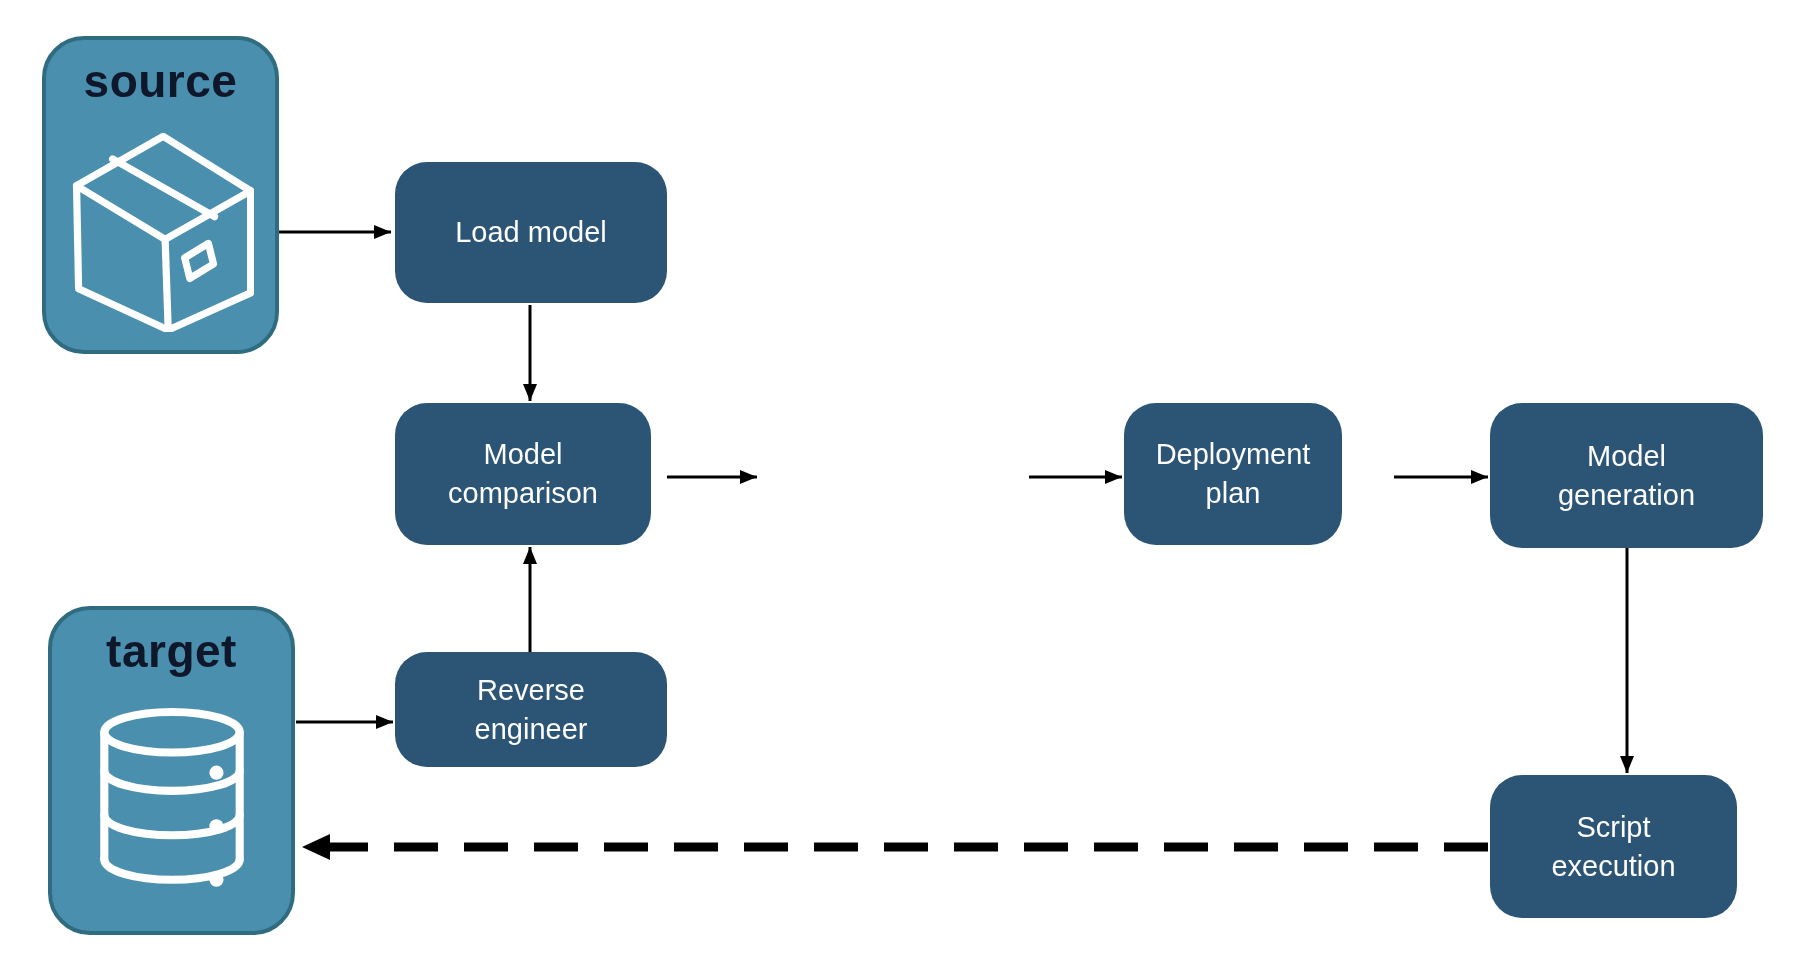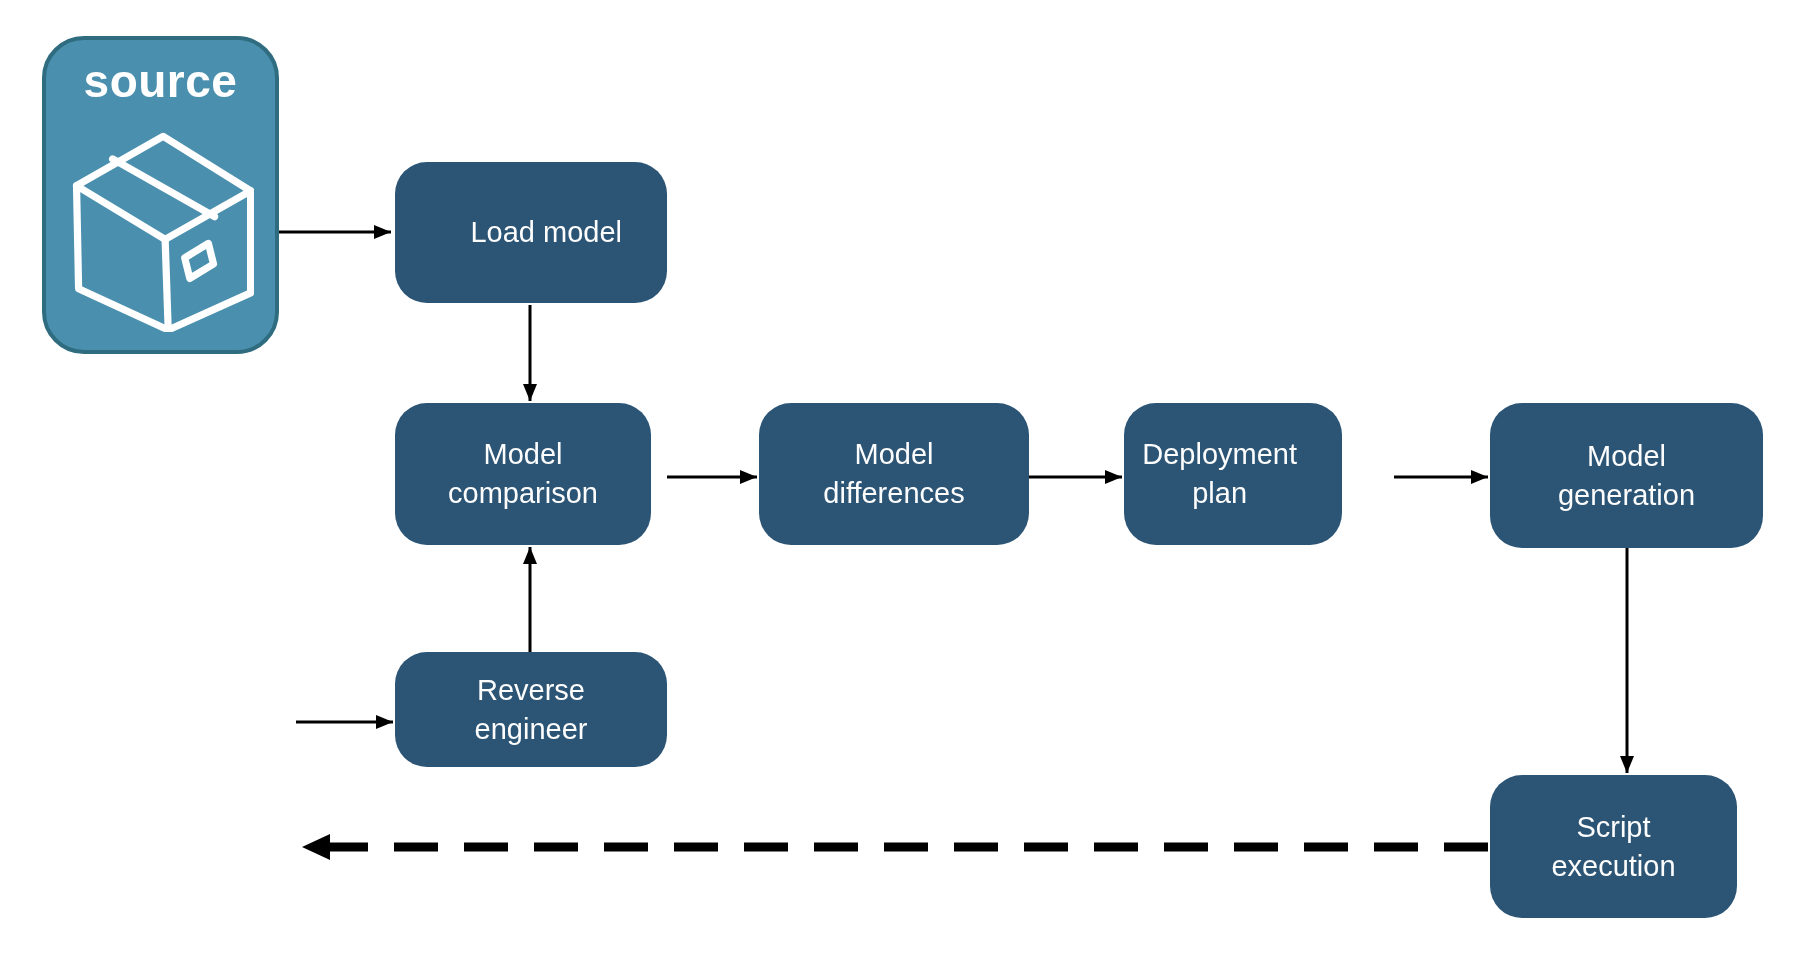--- a/index.html
+++ b/index.html
@@ -12,40 +12,40 @@
     overflow: hidden;
   }
   
   .node {
     position: absolute;
     background: #2B5475;
     color: #FDFDFD;
     border-radius: 32px;
     display: flex;
     align-items: center;
-    justify-content: flex-end;
+    justify-content: center;
     text-align: center;
     font-size: 29px;
     line-height: 1.34;
     padding: 0 45px;
     box-sizing: border-box;
   }
   
   .entity {
     position: absolute;
     background: #4A90AE;
     border: 4px solid #2F6C80;
     border-radius: 42px;
     box-sizing: border-box;
     display: flex;
     flex-direction: column;
     align-items: center;
   }
   .entity-label {
-    color: #ffffff;
+    color: #0f172a;
     font-weight: bold;
     font-size: 46px;
     margin-top: 14px;
     letter-spacing: 0.5px;
   }
   .entity-icon {
     flex: 1;
     width: 100%;
     display: flex;
     align-items: center;
@@ -98,32 +98,45 @@
 
         <path d="M94,110 L97,198"></path>
 
         <path d="M43,32 L142,88"></path>
 
         <polygon points="113,128 136,114 141,134 118,148"></polygon>
       </svg>
     </div>
   </div>
 
+  <div class="entity" style="left:48px; top:606px; width:247px; height:329px;">
+    <div class="entity-label">target</div>
+    <div class="entity-icon">
+      <svg width="152" height="194" viewBox="0 0 150 192" fill="none" stroke="#FFFFFF" stroke-width="8" stroke-linecap="round">
+        <ellipse cx="75" cy="24" rx="67" ry="20"></ellipse>
+        <path d="M8,24 L8,150"></path>
+        <path d="M142,24 L142,150"></path>
+        <path d="M8,150 A67,20 0 0 0 142,150"></path>
+        <path d="M8,62 A67,20 0 0 0 142,62"></path>
+        <path d="M8,106 A67,20 0 0 0 142,106"></path>
+        <circle cx="119" cy="64" r="7" fill="#FFFFFF" stroke="none"></circle>
+        <circle cx="119" cy="117" r="7" fill="#FFFFFF" stroke="none"></circle>
+        <circle cx="119" cy="170" r="7" fill="#FFFFFF" stroke="none"></circle>
+      </svg>
+    </div>
+  </div>
 
   <div class="node" style="left:395px; top:162px; width:272px; height:141px;">
     <span>Load model</span>
   </div>
 
   <div class="node" style="left:395px; top:403px; width:256px; height:142px;">
     <span>Model comparison</span>
   </div>
 
-  <div class="node" style="left:759px; top:403px; width:270px; height:142px;">
-    <span>Model differences</span>
-  </div>
 
   <div class="node" style="left:1124px; top:403px; width:218px; height:142px;">
     <span>Deployment plan</span>
   </div>
 
   <div class="node" style="left:1490px; top:403px; width:273px; height:145px;">
     <span>Model generation</span>
   </div>
 
   <div class="node" style="left:395px; top:652px; width:272px; height:115px;">

